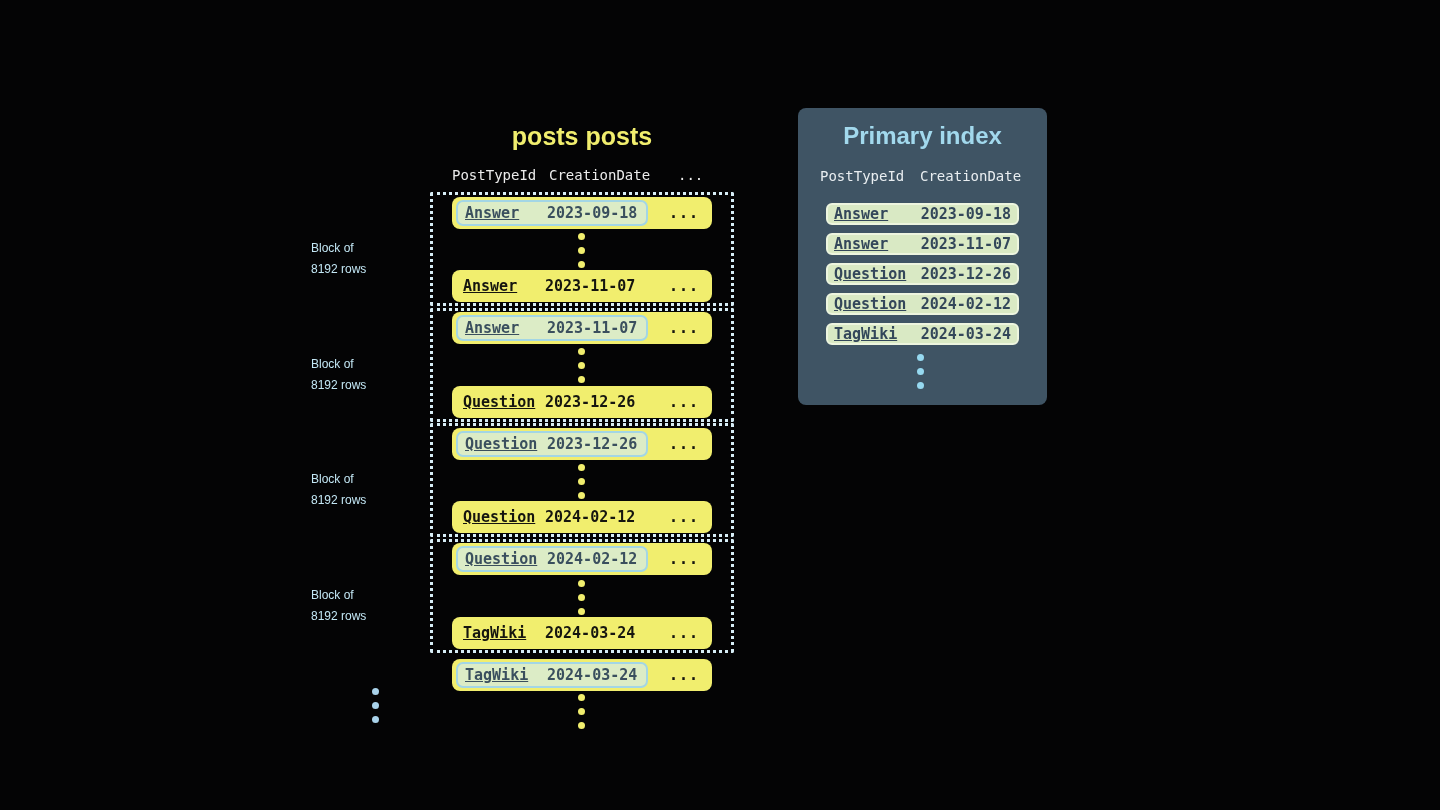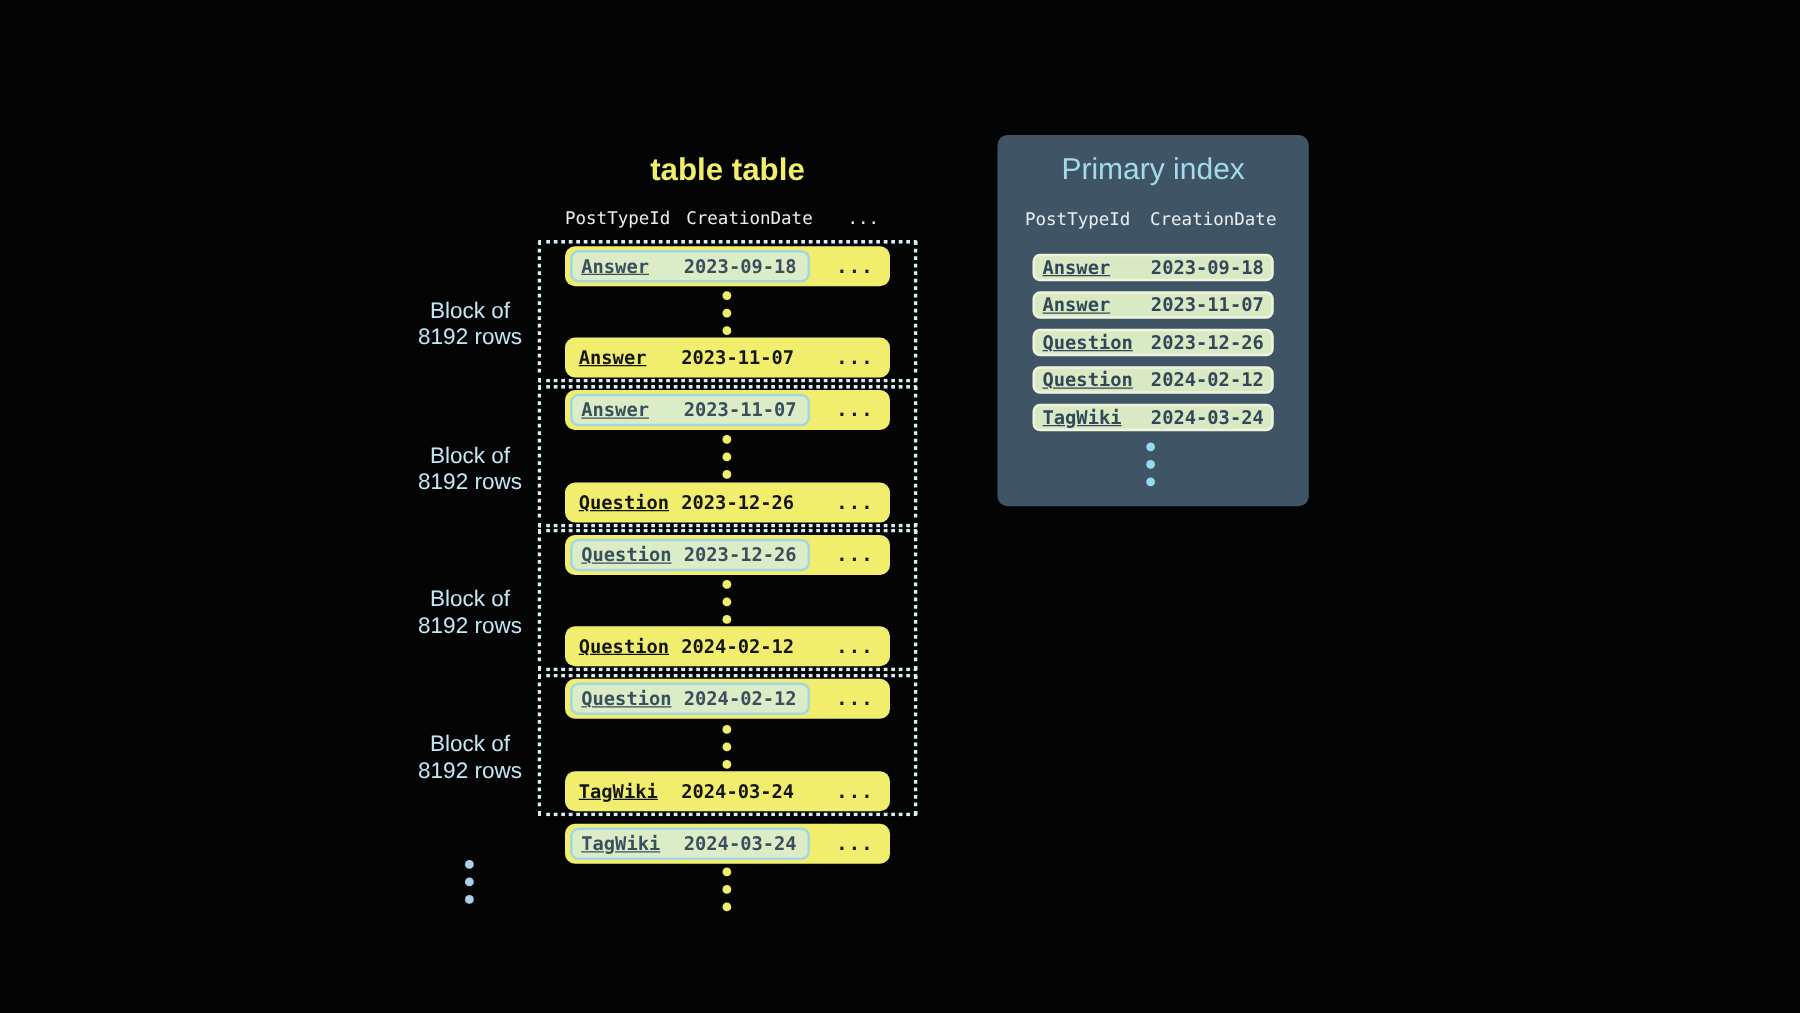--- a/index.html
+++ b/index.html
@@ -18,22 +18,22 @@
   .pt-header { position:absolute; top:167px; color:#ececec; font-size:14px; }
   .pt-header.h1 { left:452px; }
   .pt-header.h2 { left:549px; }
   .pt-header.h3 { left:678px; }
 
   .block {
     position:absolute; left:430px; width:304px; height:114px;
     border:3px dotted #d7edf6; border-radius:2px;
   }
   .block-label {
-    position:absolute; left:311px; width:130px; text-align:center;
-    color:#c3e7f5; font-size:18px; line-height:20.5px; font-weight:400;
+    position:absolute; left:311px; width:130px; 
+    color:#c3e7f5; font-size:12px; line-height:20.5px; font-weight:400;
     font-family:"Liberation Sans", sans-serif;
   }
   .prow {
     position:absolute; left:452px; width:260px; height:32px;
     background:#f1ee6e; border-radius:8px;
     display:flex; align-items:center;
     color:#15150f; font-weight:bold; font-size:15px;
   }
   .prow.plain { padding-left:11px; }
   .prow .hl {
@@ -52,40 +52,40 @@
   .dot.blue   { background:#a9d2ea; }
   .dot.sky    { background:#96d9f0; }
 
   
   .panel {
     position:absolute; left:798px; top:108px; width:249px; height:297px;
     background:#3f5464; border-radius:8px;
   }
   .panel-title {
     position:absolute; top:14px; left:0; width:100%;
-    text-align:center; color:#a2d9ed; font-size:24px; font-weight:400;
+    text-align:center; color:#a2d9ed; font-size:24px; font-weight:700;
     font-family:"Liberation Sans", sans-serif;
   }
   .panel-header { position:absolute; top:60px; color:#e9eef1; font-size:14px; }
   .panel-header.h1 { left:22px; }
   .panel-header.h2 { left:122px; }
   .irow {
     position:absolute; left:28px; width:193px; height:22px;
     background:#d9e9c4; border:2px solid #edf5df; border-radius:6px;
     display:flex; align-items:center; justify-content:space-between;
     padding:0 6px 0 6px;
     color:#33475a; font-weight:bold; font-size:15px;
   }
 </style>
 </head>
 <body>
 
 <div class="stage">
 
-  <div class="pt-title">table table</div>
+  <div class="pt-title">posts posts</div>
   <span class="pt-header h1">PostTypeId</span>
   <span class="pt-header h2">CreationDate</span>
   <span class="pt-header h3">...</span>
 
   <div class="block" style="top:192px"></div>
   <div class="block" style="top:308px"></div>
   <div class="block" style="top:423px"></div>
   <div class="block" style="top:539px"></div>
 
   <div class="block-label" style="top:238px">

